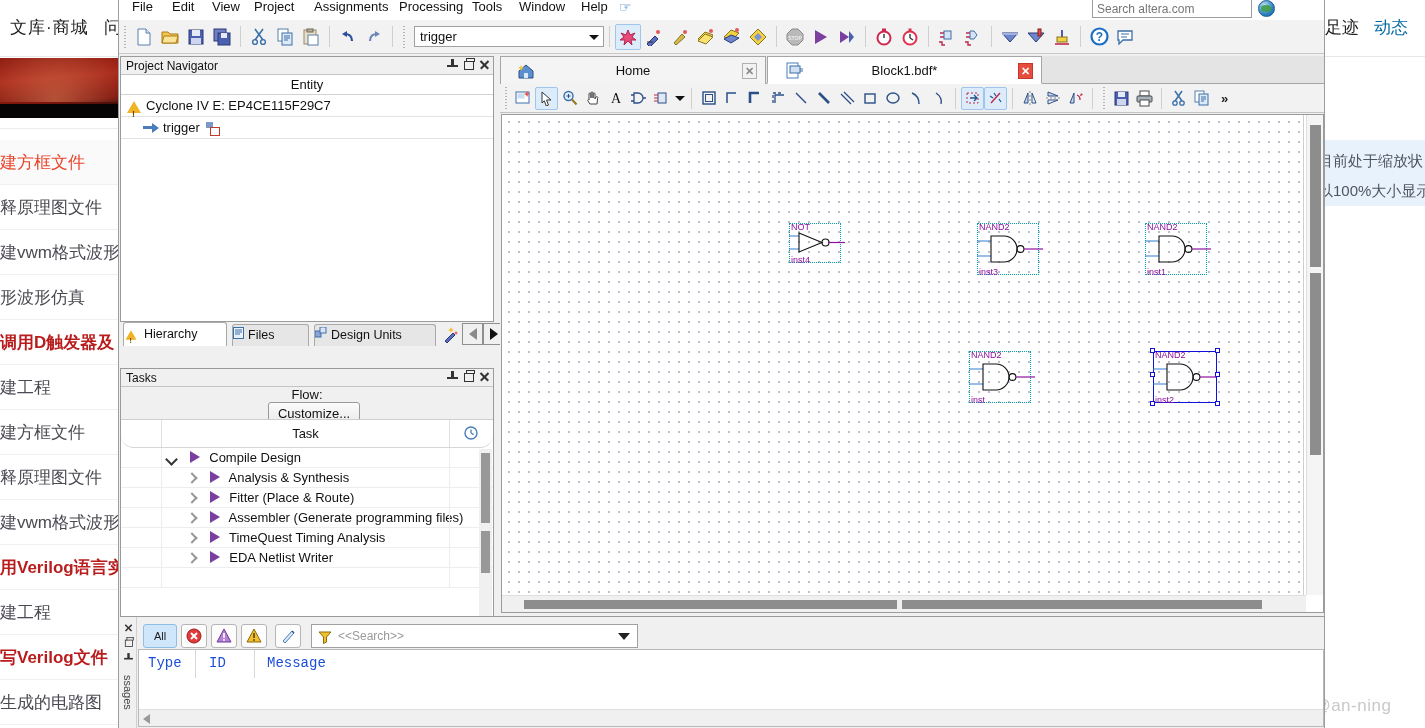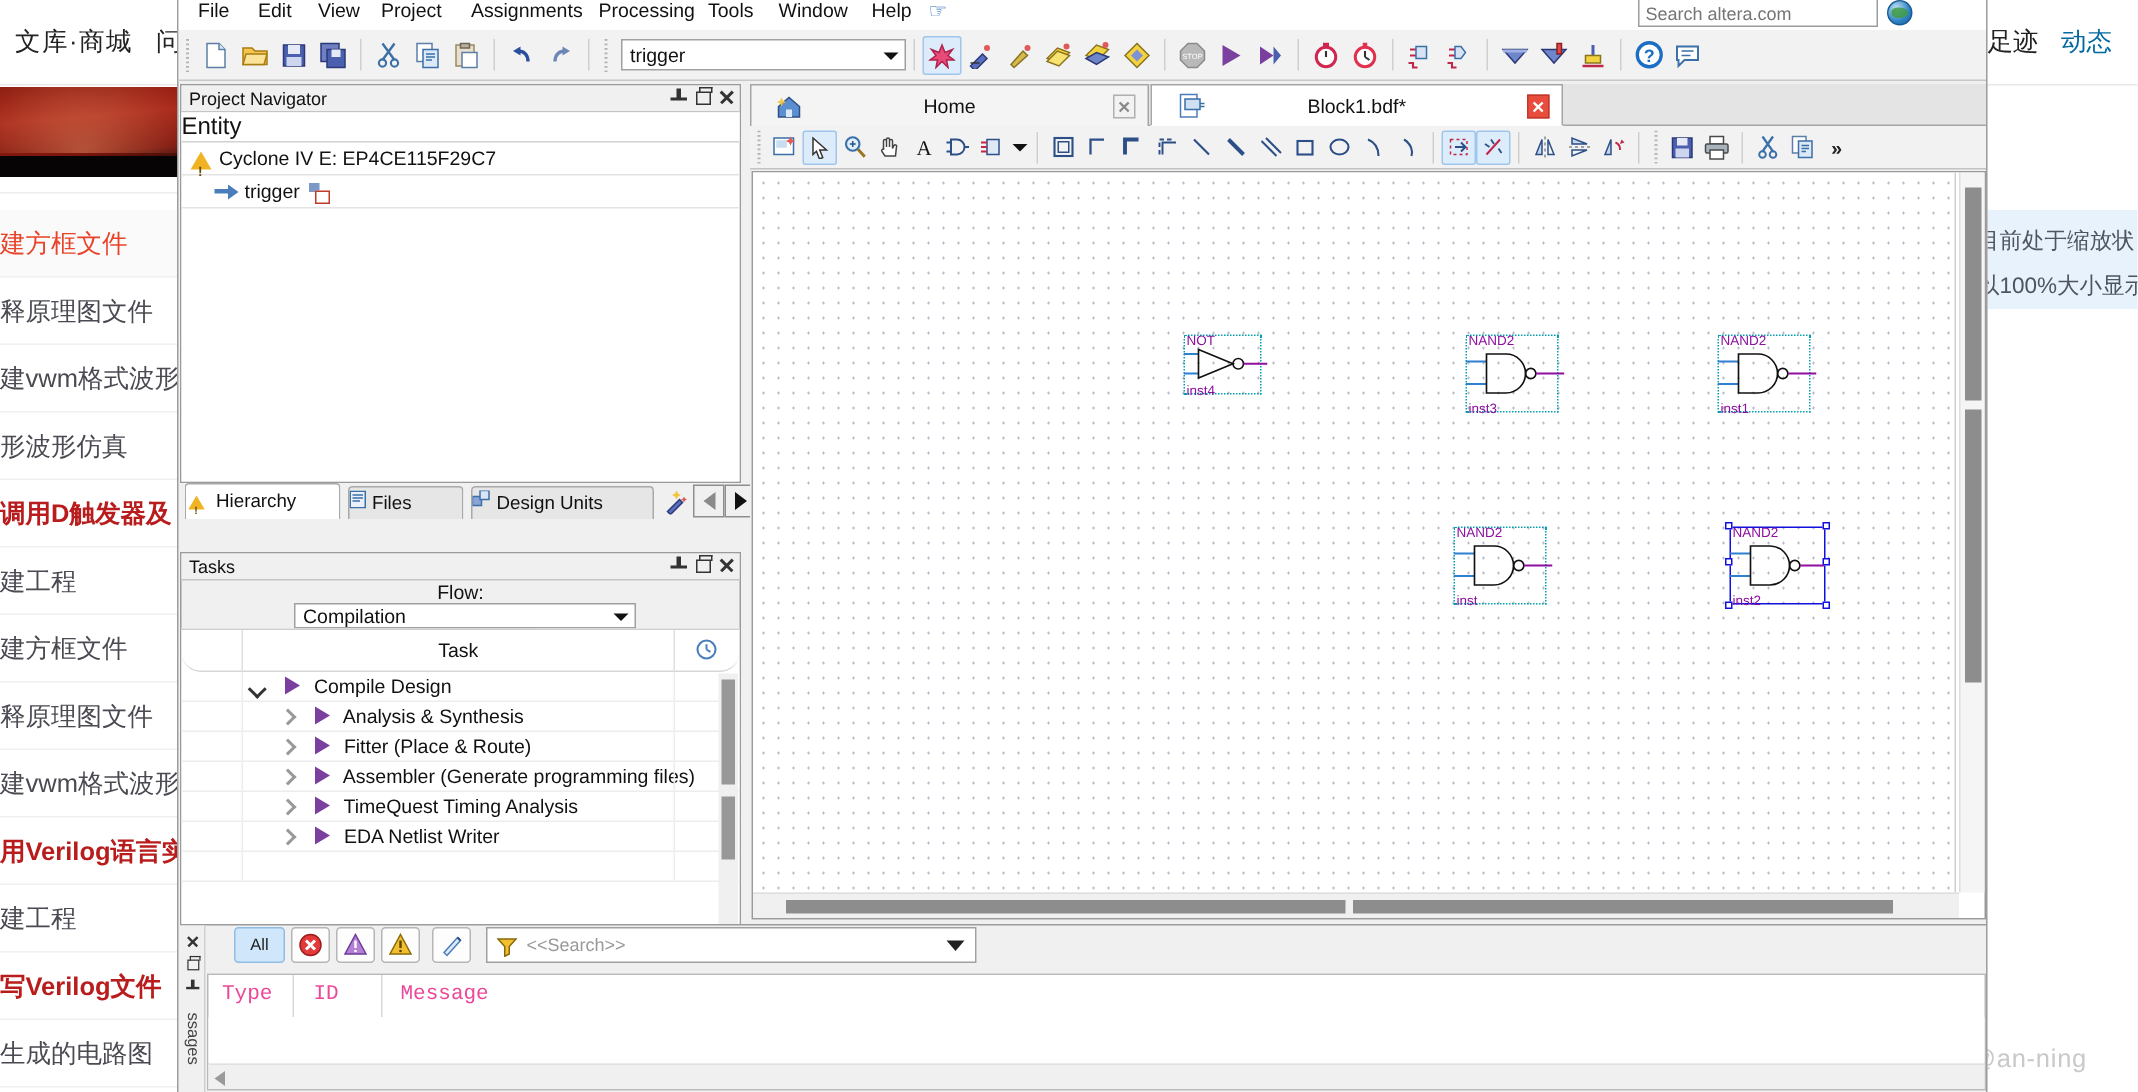--- a/index.html
+++ b/index.html
@@ -137,21 +137,21 @@
   .pb-close:before, .pb-close:after {
     content:""; position:absolute; left:0px; top:6px; width:11px; height:1.6px; background:#333;
   }
   .pb-close:before { transform: rotate(45deg); }
   .pb-close:after  { transform: rotate(-45deg); }
 
   
   #projnav { left: 1px; top: 56px; width: 374px; height: 266px; }
   .pn-body { position: absolute; left: 0; top: 18px; right: 0; bottom: 0; background: #fff; }
   .pn-header {
-    height: 20px; line-height: 20px; font-size: 16px; color: #111;
+    height: 20px; line-height: 20px; text-align: center; font-size: 13px; color: #111;
     background: #fff; border-bottom: 1px solid #d2d2d2;
   }
   .pn-row { height: 22px; line-height: 22px; border-bottom: 1px solid #e3e3e3; font-size: 13px; color: #111; position: relative; }
   .warn-tri {
     display:inline-block; width:0; height:0; vertical-align: -3px; margin: 0 5px 0 6px;
     border-left: 7px solid transparent; border-right: 7px solid transparent; border-bottom: 12px solid #f0b323;
     position: relative;
   }
   .warn-tri:after{ content:"!"; position:absolute; left:-2px; top:2px; font-size:9px; color:#6b4800; font-weight:bold; }
   .pin-ico {
@@ -258,36 +258,36 @@
   .gate .sel-solid  { position:absolute; inset:0; border:1px solid #1111dd; }
   .gate .handle { position:absolute; width:5px; height:5px; border:1px solid #1111dd; background:#fff; }
   .gate .lbl-top { position:absolute; left:2px; top:-1px; font-size:9px; color:#8e0fa0; font-family:"Liberation Sans",sans-serif; white-space:nowrap;}
   .gate .lbl-bot { position:absolute; left:2px; bottom:-2px; font-size:9px; color:#8e0fa0; font-family:"Liberation Sans",sans-serif; white-space:nowrap;}
 
   
   .msgpanel { position: absolute; left: 1px; top: 616px; width: 1205px; height: 112px; background:#f0f0f0; border-top:1px solid #9b9b9b;}
   .msg-side { position:absolute; left:0; top:0; width:17px; height:112px; background:#f0f0f0; border-right:1px solid #cfcfcf;}
   .msg-side .vtxt { position:absolute; left:2px; top:58px; font-size:11px; color:#444;
      writing-mode: vertical-rl; text-orientation: mixed; white-space:nowrap;}
-  .msg-toolbar { position:absolute; left:18px; top:1px; right:0; height:30px; display:flex; align-items:flex-start; gap:4px; padding-left:18px;}
+  .msg-toolbar { position:absolute; left:18px; top:1px; right:0; height:30px; display:flex; align-items:flex-end; gap:4px; padding-left:5px;}
   .msg-fbtn {
     width:26px;height:24px;border:1px solid #b6b6b6;border-radius:3px;background:#fdfdfd;
     display:flex;align-items:center;justify-content:center;cursor:default;
   }
   .msg-fbtn.all { background:#cfe6fb; border-color:#8fbde4; font-size:11px; color:#222; width:34px;}
   .msg-search {
     position:relative; height:24px; border:1px solid #a0a0a0; background:#fff; margin-left:6px;
     width: 327px; display:flex; align-items:center;
   }
   .msg-search .ph { font-size:12px; color:#999; margin-left:26px;}
   .msg-search .arrow { position:absolute; right:7px; top:8px; width:0;height:0;
       border-left:6px solid transparent;border-right:6px solid transparent;border-top:7px solid #222;}
   .funnel { position:absolute; left:6px; top:5px; width:14px;height:14px;}
   .msg-table { position:absolute; left:18px; top:32px; right:1px; bottom:1px; background:#fff; border:1px solid #b9b9b9;}
-  .msg-head { height:28px; position:relative; font-family:"Liberation Mono", monospace; font-size:14px; color:#ec4899;}
+  .msg-head { height:28px; position:relative; font-family:"Liberation Mono", monospace; font-size:14px; color:#1d4ed8;}
   .msg-head span { position:absolute; top:5px;}
   .msg-head .div { position:absolute; top:0; width:1px; height:28px; background:#d8d8d8;}
   .msg-body { position:absolute; left:0; top:28px; right:0; bottom:18px; background:#fff;}
   .msg-hs { position:absolute; left:0; bottom:0; right:0; height:17px; background:#f0f0f0; border-top:1px solid #e0e0e0;}
   .msg-hs .tri { position:absolute; left:4px; top:4px; width:0;height:0;
      border-top:5px solid transparent;border-bottom:5px solid transparent;border-right:7px solid #9a9a9a;}
 </style>
 </head>
 <body>
 
@@ -615,24 +615,20 @@
         <span>Tasks</span>
         <span class="panel-btns">
           <span class="pb pb-pin"></span>
           <span class="pb pb-float"></span>
           <span class="pb pb-close"></span>
         </span>
       </div>
 
       <div class="flowbar">
         <span class="lbl">Flow:</span>
-        <div class="combo" style="width:228px;margin-left:0">
-          <span class="txt">Compilation</span>
-          <span class="arrow"></span>
-        </div>
         <div class="btn" style="margin-left:8px">Customize...</div>
       </div>
 
       <div class="task-table">
         <div class="tt-head">
           <div class="c0"></div>
           <div class="c1">Task</div>
           <div class="c2">
             <svg style="margin:6px 0 0 14px" width="14" height="14" viewBox="0 0 14 14">
                 <circle cx="7" cy="7" r="6" fill="none" stroke="#4a7ebb" stroke-width="1.4"></circle>

